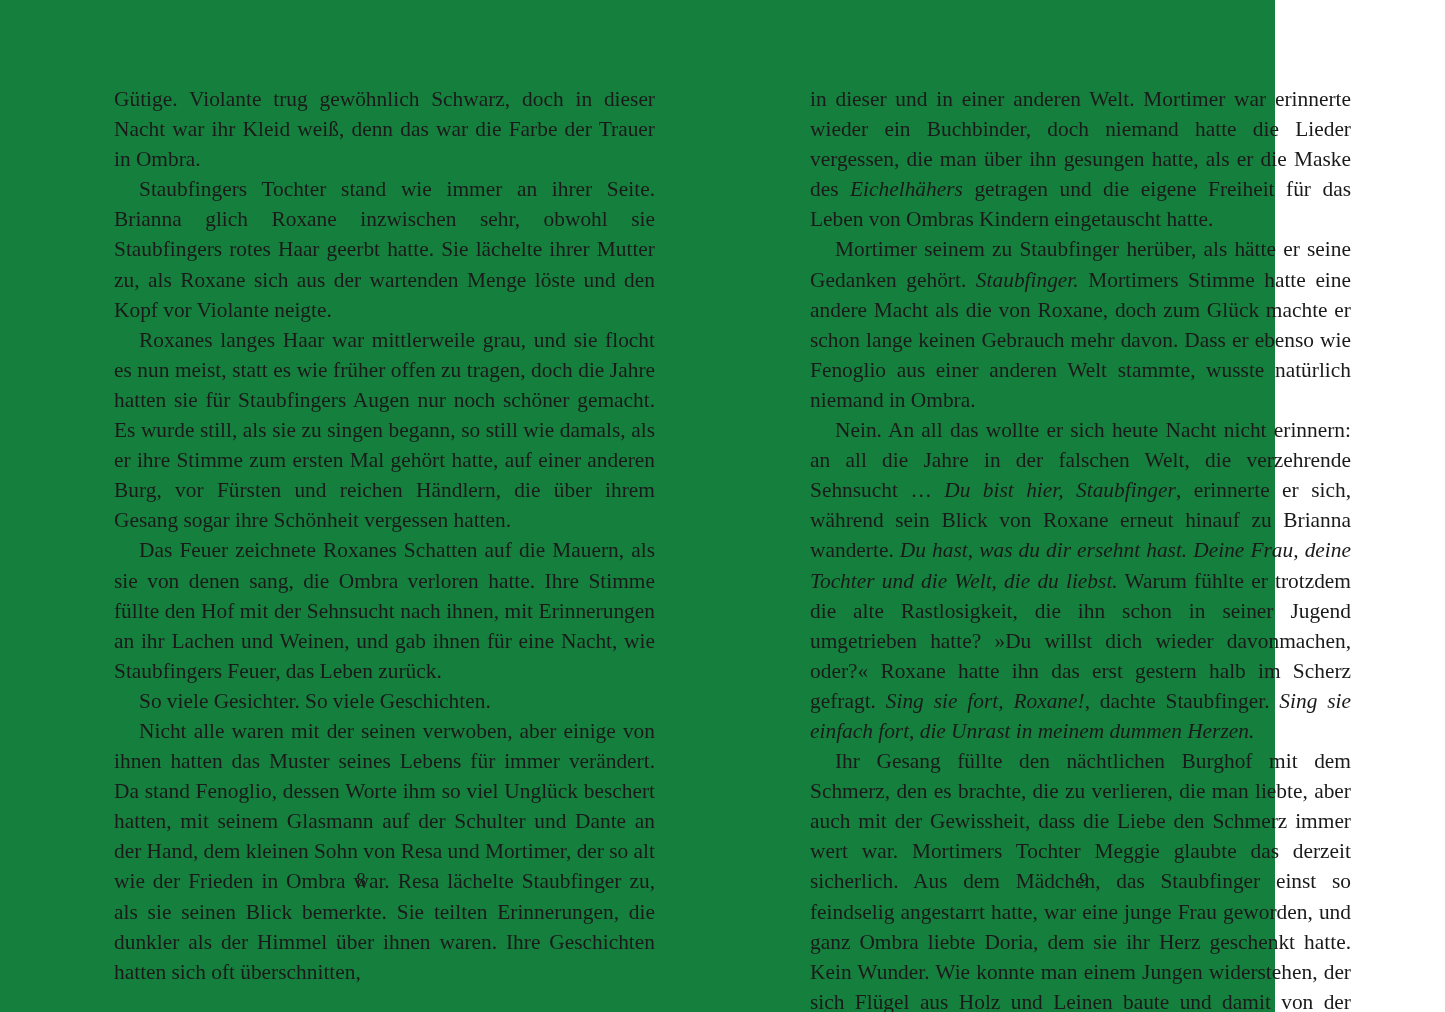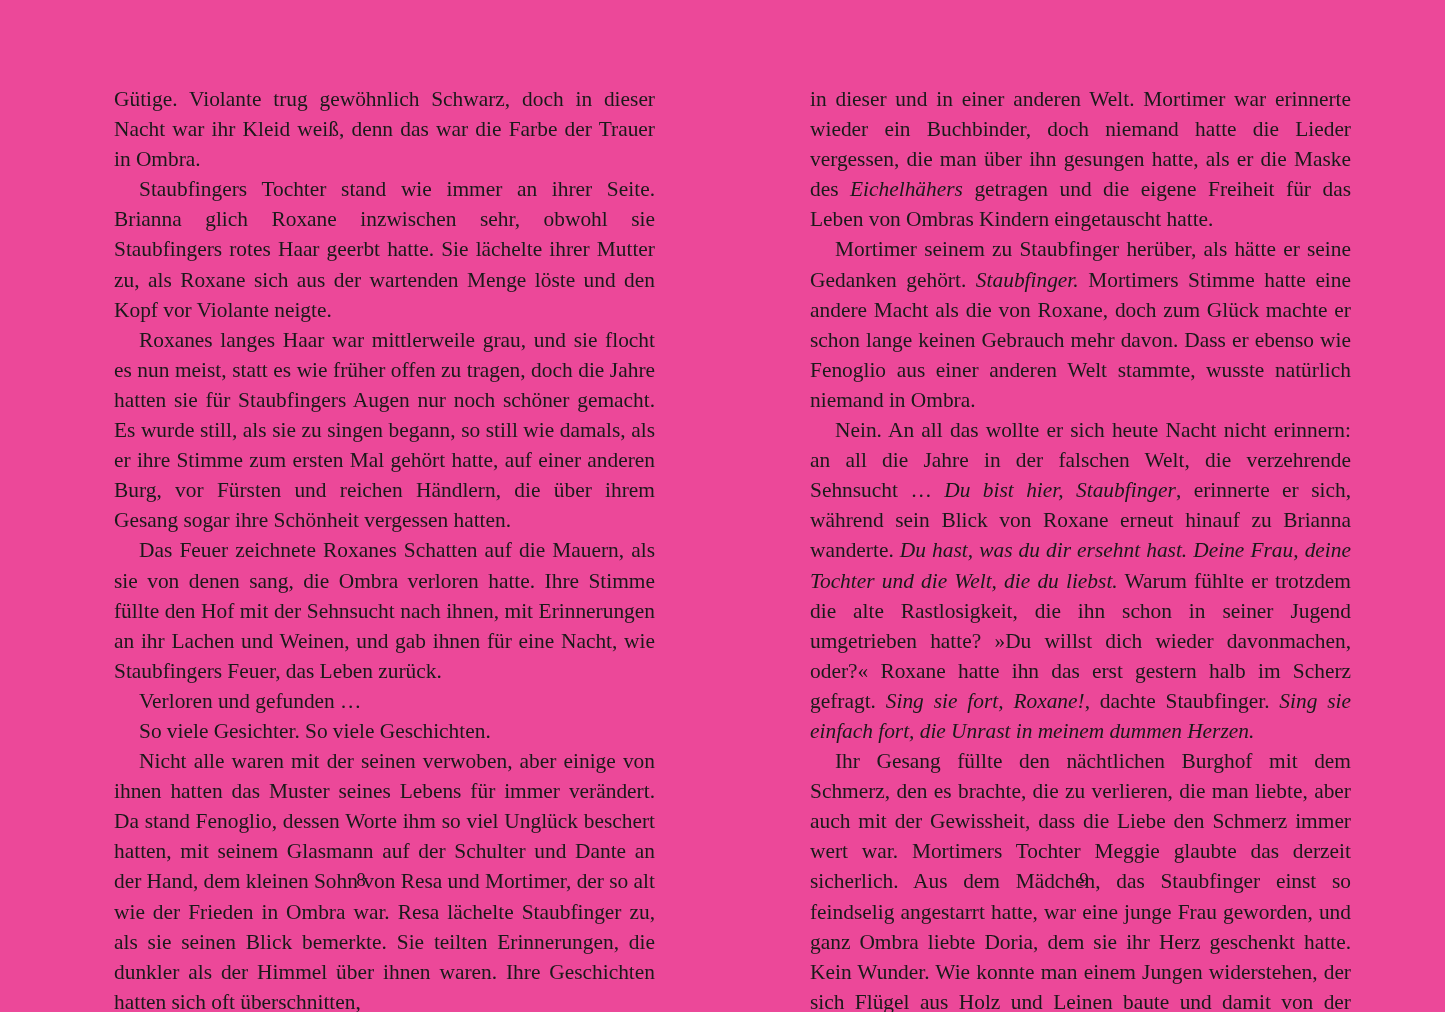--- a/index.html
+++ b/index.html
@@ -12,23 +12,23 @@
     width: 1445px;
     height: 1012px;
     overflow: hidden;
     font-family: "Liberation Serif", "DejaVu Serif", serif;
     color: #1a1a1a;
     -webkit-font-smoothing: antialiased;
   }
 
   .spread {
     position: relative;
-    width: 1445px;
+    width: 1275px;
     height: 1012px;
-    background: #ec4899;
+    background: #15803d;
   }
 
   .page {
     position: absolute;
     top: 0;
     height: 1012px;
   }
 
   .page-left  { left: 0px;   width: 722px; }
   .page-right { left: 723px; width: 722px; }
@@ -78,21 +78,20 @@
 <body>
 
 <div class="spread">
 
   <div class="page page-left">
     <div class="textblock">
         <p class="noindent"><span>Gütige. Violante trug gewöhnlich Schwarz, doch in dieser Nacht war ihr Kleid weiß, denn das war die Farbe der Trauer in Ombra.</span></p>
         <p><span>Staubfingers Tochter stand wie immer an ihrer Seite. Brianna glich Roxane inzwischen sehr, obwohl sie Staubfingers rotes Haar geerbt hatte. Sie lächelte ihrer Mutter zu, als Roxane sich aus der wartenden Menge löste und den Kopf vor Violante neigte.</span></p>
         <p><span>Roxanes langes Haar war mittlerweile grau, und sie flocht es nun meist, statt es wie früher offen zu tragen, doch die Jahre hatten sie für Staubfingers Augen nur noch schöner gemacht. Es wurde still, als sie zu singen begann, so still wie damals, als er ihre Stimme zum ersten Mal gehört hatte, auf einer anderen Burg, vor Fürsten und reichen Händlern, die über ihrem Gesang sogar ihre Schönheit vergessen hatten.</span></p>
         <p><span>Das Feuer zeichnete Roxanes Schatten auf die Mauern, als sie von denen sang, die Ombra verloren hatte. Ihre Stimme füllte den Hof mit der Sehnsucht nach ihnen, mit Erinnerungen an ihr La­chen und Weinen, und gab ihnen für eine Nacht, wie Staubfingers Feuer, das Leben zurück.</span></p>
-        <p><span>Verloren und gefunden …</span></p>
         <p><span>So viele Gesichter. So viele Geschichten.</span></p>
         <p><span>Nicht alle waren mit der seinen verwoben, aber einige von ihnen hatten das Muster seines Lebens für immer verändert. Da stand Fenoglio, dessen Worte ihm so viel Unglück beschert hatten, mit seinem Glasmann auf der Schulter und Dante an der Hand, dem kleinen Sohn von Resa und Mortimer, der so alt wie der Frieden in Ombra war. Resa lächelte Staubfinger zu, als sie seinen Blick bemerkte. Sie teilten Erinnerungen, die dunkler als der Himmel über ihnen waren. Ihre Geschichten hatten sich oft überschnitten,</span></p>
       </div>
     <div class="folio">8</div>
   </div>
 
   <div class="page page-right">
     <div class="textblock">
         <p class="noindent"><span>in dieser und in einer anderen Welt. Mortimer war erinnerte wieder ein Buchbinder, doch niemand hatte die Lieder vergessen, die man über ihn gesungen hatte, als er die Maske des </span><em>Eichelhähers</em><span> getragen und die eigene Freiheit für das Leben von Ombras Kin­dern eingetauscht hatte.</span></p>
         <p><span>Mortimer seinem zu Staubfinger herüber, als hätte er seine Ge­danken gehört. </span><em>Staubfinger.</em><span> Mortimers Stimme hatte eine andere Macht als die von Roxane, doch zum Glück machte er schon lange keinen Gebrauch mehr davon. Dass er ebenso wie Fenoglio aus einer anderen Welt stammte, wusste natürlich niemand in Ombra.</span></p>

